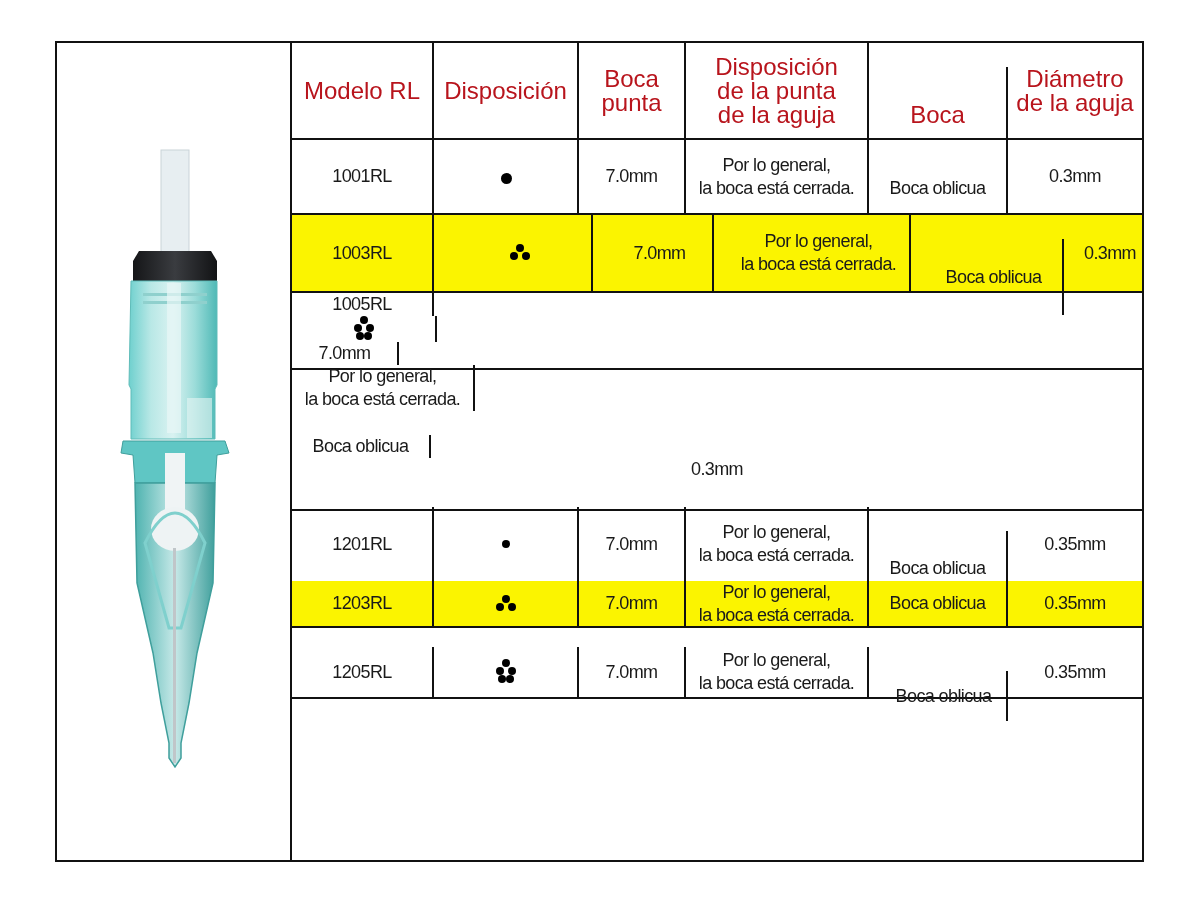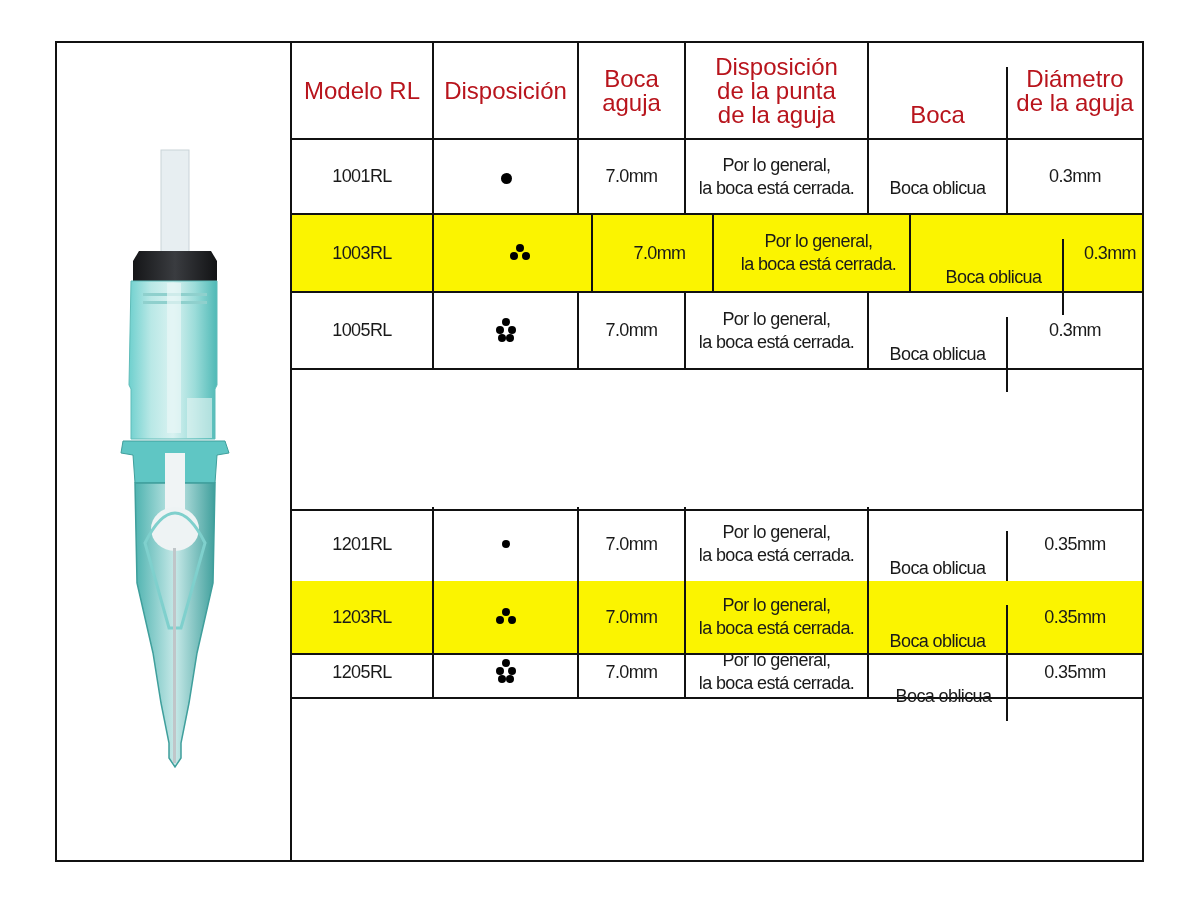--- a/index.html
+++ b/index.html
@@ -81,21 +81,21 @@
     <div class="row hdr" style="top:0; height:97px;justify-content:center;">
       <div class="cell c1">
           <span>Modelo RL</span>
         </div>
       <div class="cell c2">
           <span>Disposición</span>
         </div>
       <div class="cell c3">
           <div>
             <div>Boca</div>
-            <div>aguja</div>
+            <div>punta</div>
           </div>
         </div>
       <div class="cell c4">
           <div>
             <div>Disposición</div>
             <div>de la punta</div>
             <div>de la aguja</div>
           </div>
         </div>
       <div class="cell c5">
@@ -140,21 +140,21 @@
       <div class="cell c4 narrow">
           <div>
             <div>Por lo general,</div>
             <div>la boca está cerrada.</div>
           </div>
         </div>
       <div class="cell c5 narrow">Boca oblicua</div>
       <div class="cell c6 narrow">0.3mm</div>
     </div>
 
-    <div class="row" style="top:250px; height:77px;">
+    <div class="row" style="top:250px; height:77px;flex-direction:column;">
       <div class="cell c1 narrow">1005RL</div>
       <div class="cell c2">
         <div class="dots" style="height:26px;">
           <span class="dot" style="left:7px;top:0px;"></span>
           <span class="dot" style="left:1px;top:8px;"></span>
           <span class="dot" style="left:13px;top:8px;"></span>
           <span class="dot" style="left:3px;top:16px;"></span>
           <span class="dot" style="left:11px;top:16px;"></span>
         </div>
       </div>
@@ -182,21 +182,21 @@
       <div class="cell c4 narrow">
           <div>
             <div>Por lo general,</div>
             <div>la boca está cerrada.</div>
           </div>
         </div>
       <div class="cell c5 narrow">Boca oblicua</div>
       <div class="cell c6 narrow">0.35mm</div>
     </div>
 
-    <div class="row hl" style="top:538px; height:74px;">
+    <div class="row hl" style="top:538px; height:47px;align-items:flex-end;">
       <div class="cell c1 narrow">1203RL</div>
       <div class="cell c2">
         <div class="dots">
           <span class="dot" style="left:7px;top:2px;"></span>
           <span class="dot" style="left:1px;top:10px;"></span>
           <span class="dot" style="left:13px;top:10px;"></span>
         </div>
       </div>
       <div class="cell c3 narrow">7.0mm</div>
       <div class="cell c4 narrow">

